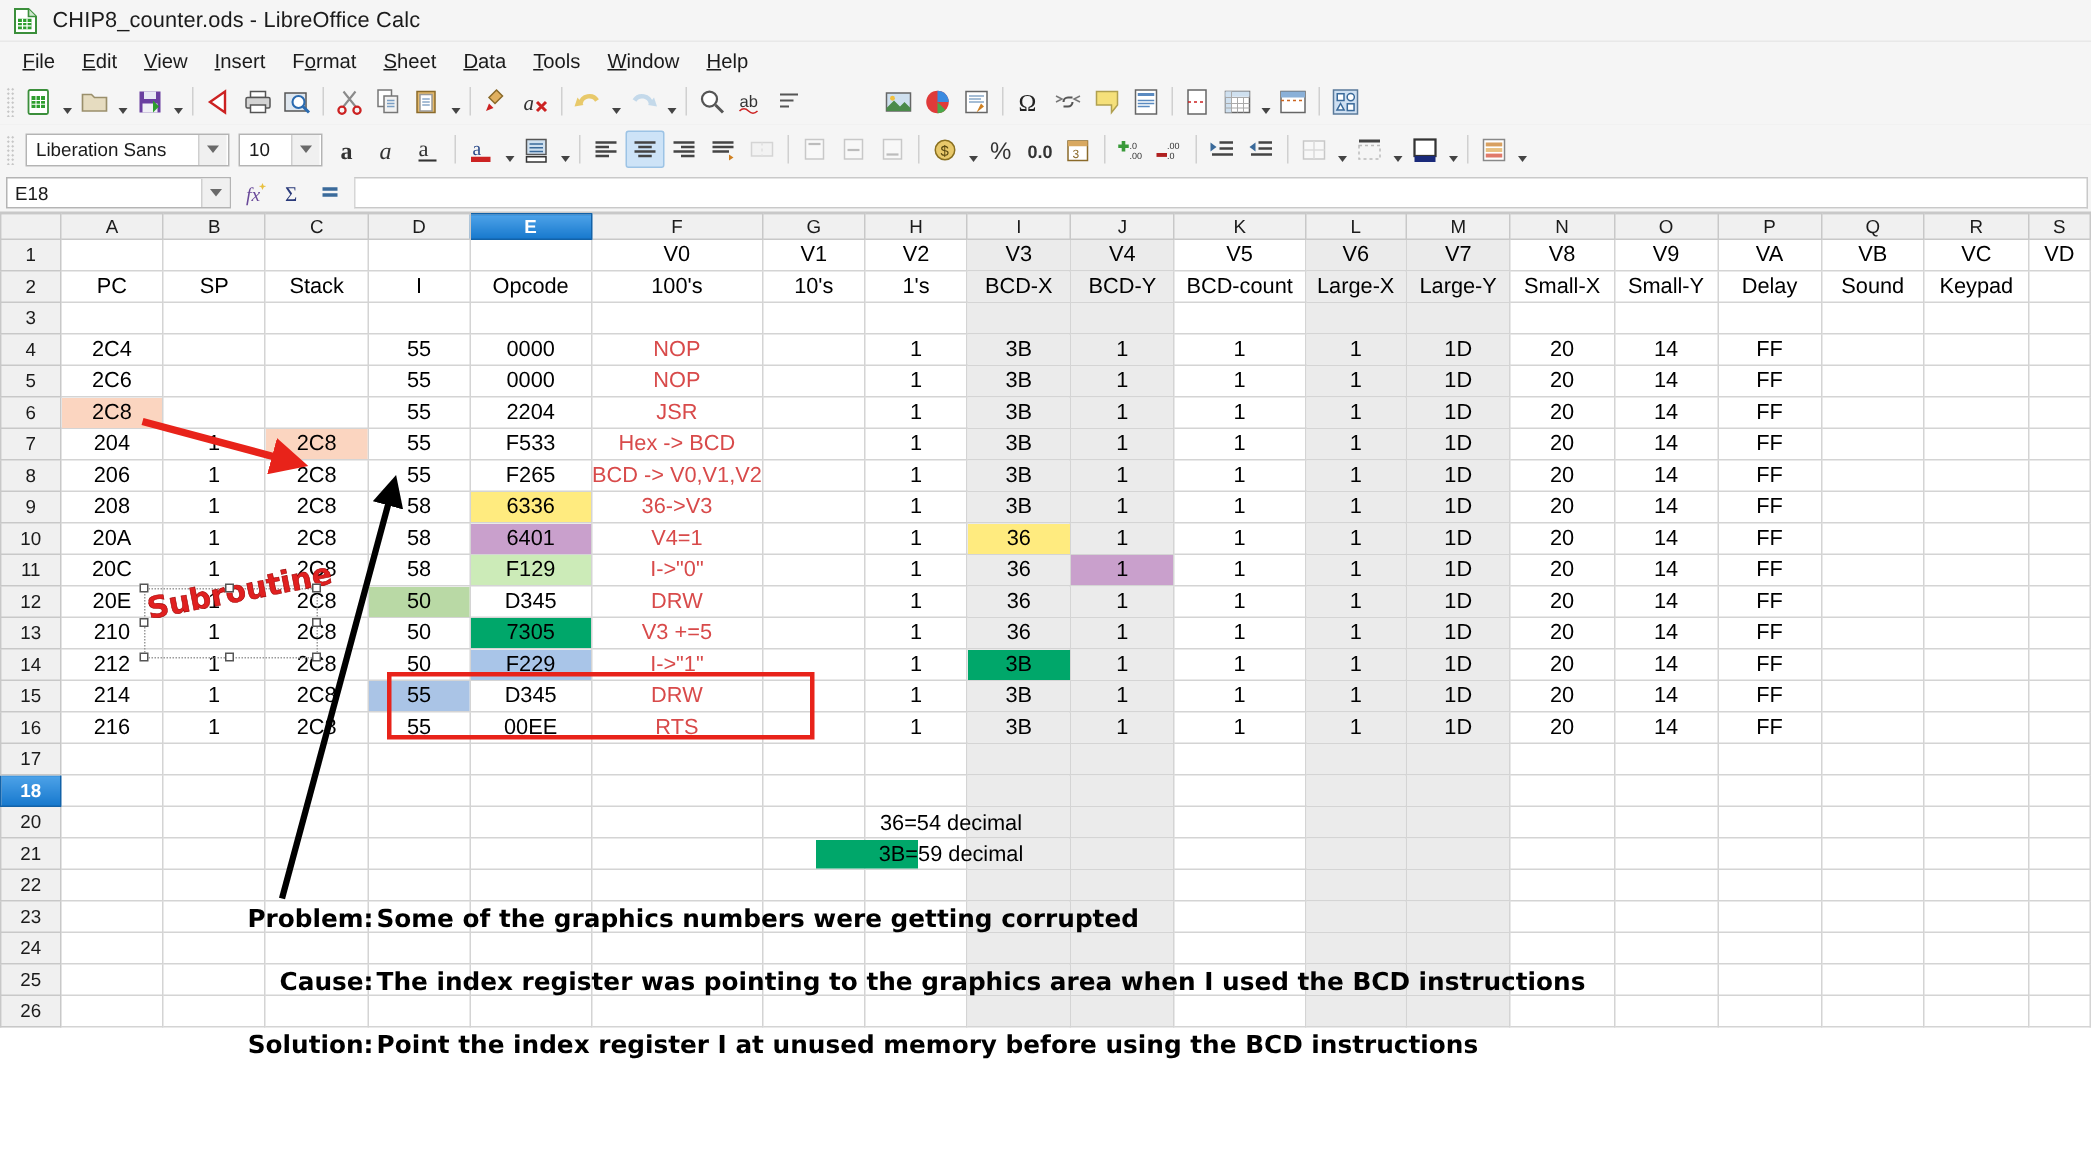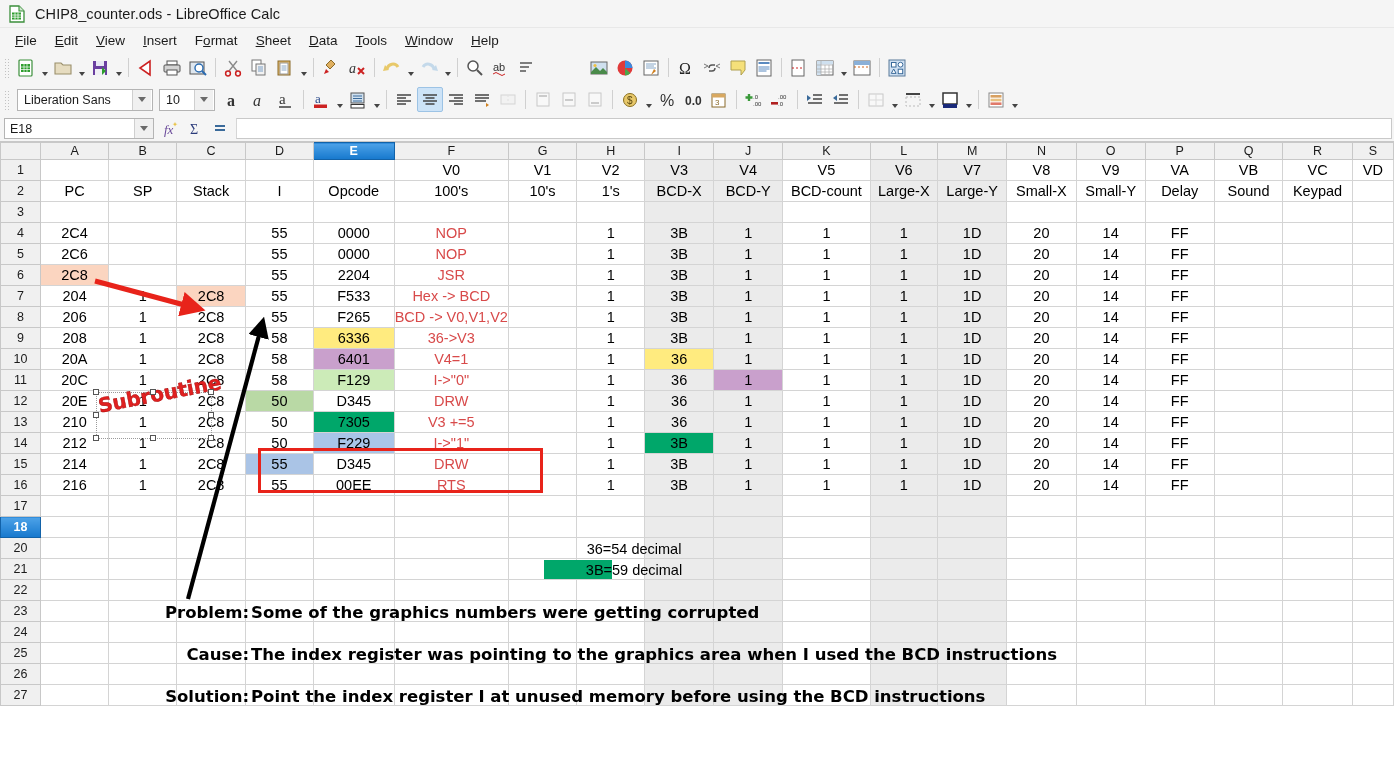--- a/index.html
+++ b/index.html
@@ -1199,42 +1199,20 @@
             <td class="cell" style=""></td>
             <td class="cell shaded" style=""></td>
             <td class="cell shaded" style=""></td>
             <td class="cell" style=""></td>
             <td class="cell" style=""></td>
             <td class="cell" style=""></td>
             <td class="cell" style=""></td>
             <td class="cell" style=""></td>
             <td class="cell" style=""></td>
           </tr>
-          <tr>
-            <th class="rowhdr" style="height:21px">27</th>
-            <td class="cell" style=""></td>
-            <td class="cell" style=""></td>
-            <td class="cell" style=""></td>
-            <td class="cell" style=""></td>
-            <td class="cell" style=""></td>
-            <td class="cell ovf" style=""></td>
-            <td class="cell" style=""></td>
-            <td class="cell" style=""></td>
-            <td class="cell shaded" style=""></td>
-            <td class="cell shaded" style=""></td>
-            <td class="cell" style=""></td>
-            <td class="cell shaded" style=""></td>
-            <td class="cell shaded" style=""></td>
-            <td class="cell" style=""></td>
-            <td class="cell" style=""></td>
-            <td class="cell" style=""></td>
-            <td class="cell" style=""></td>
-            <td class="cell" style=""></td>
-            <td class="cell" style=""></td>
-          </tr>
         </tbody>
       </table>
 
     <div class="ann">
 
       <div class="redbox"></div>
 
       <div class="sel-frame"></div>
       <div class="handle" style="left:93px;  top:247px;"></div>
       <div class="handle" style="left:150px; top:247px;"></div>

